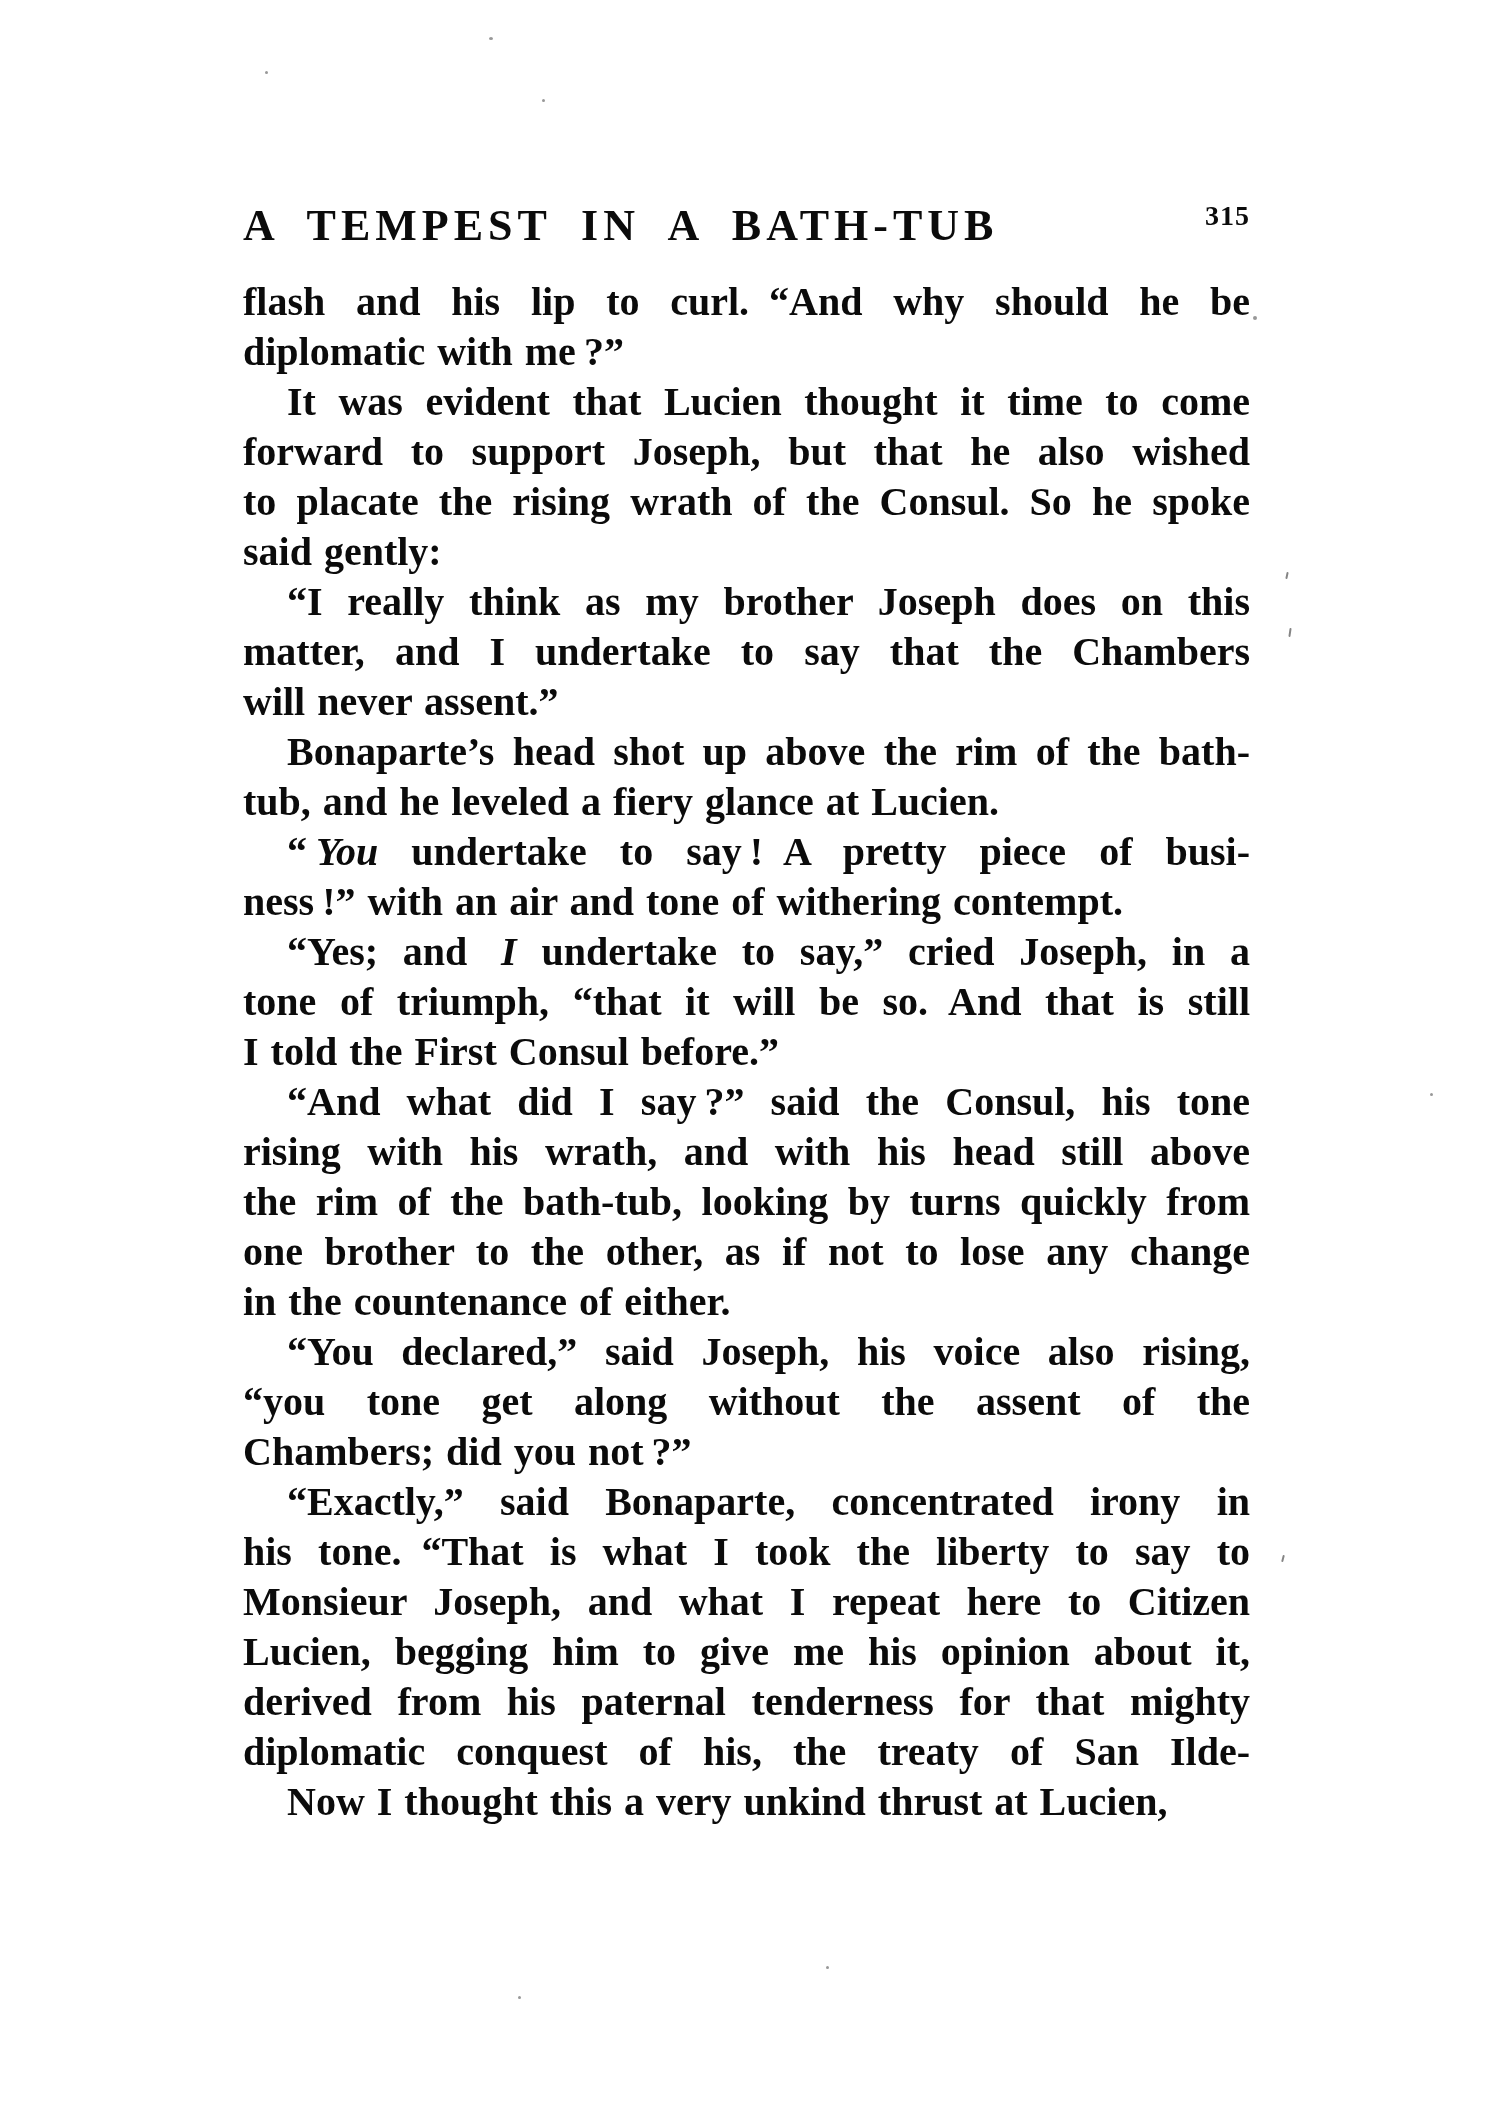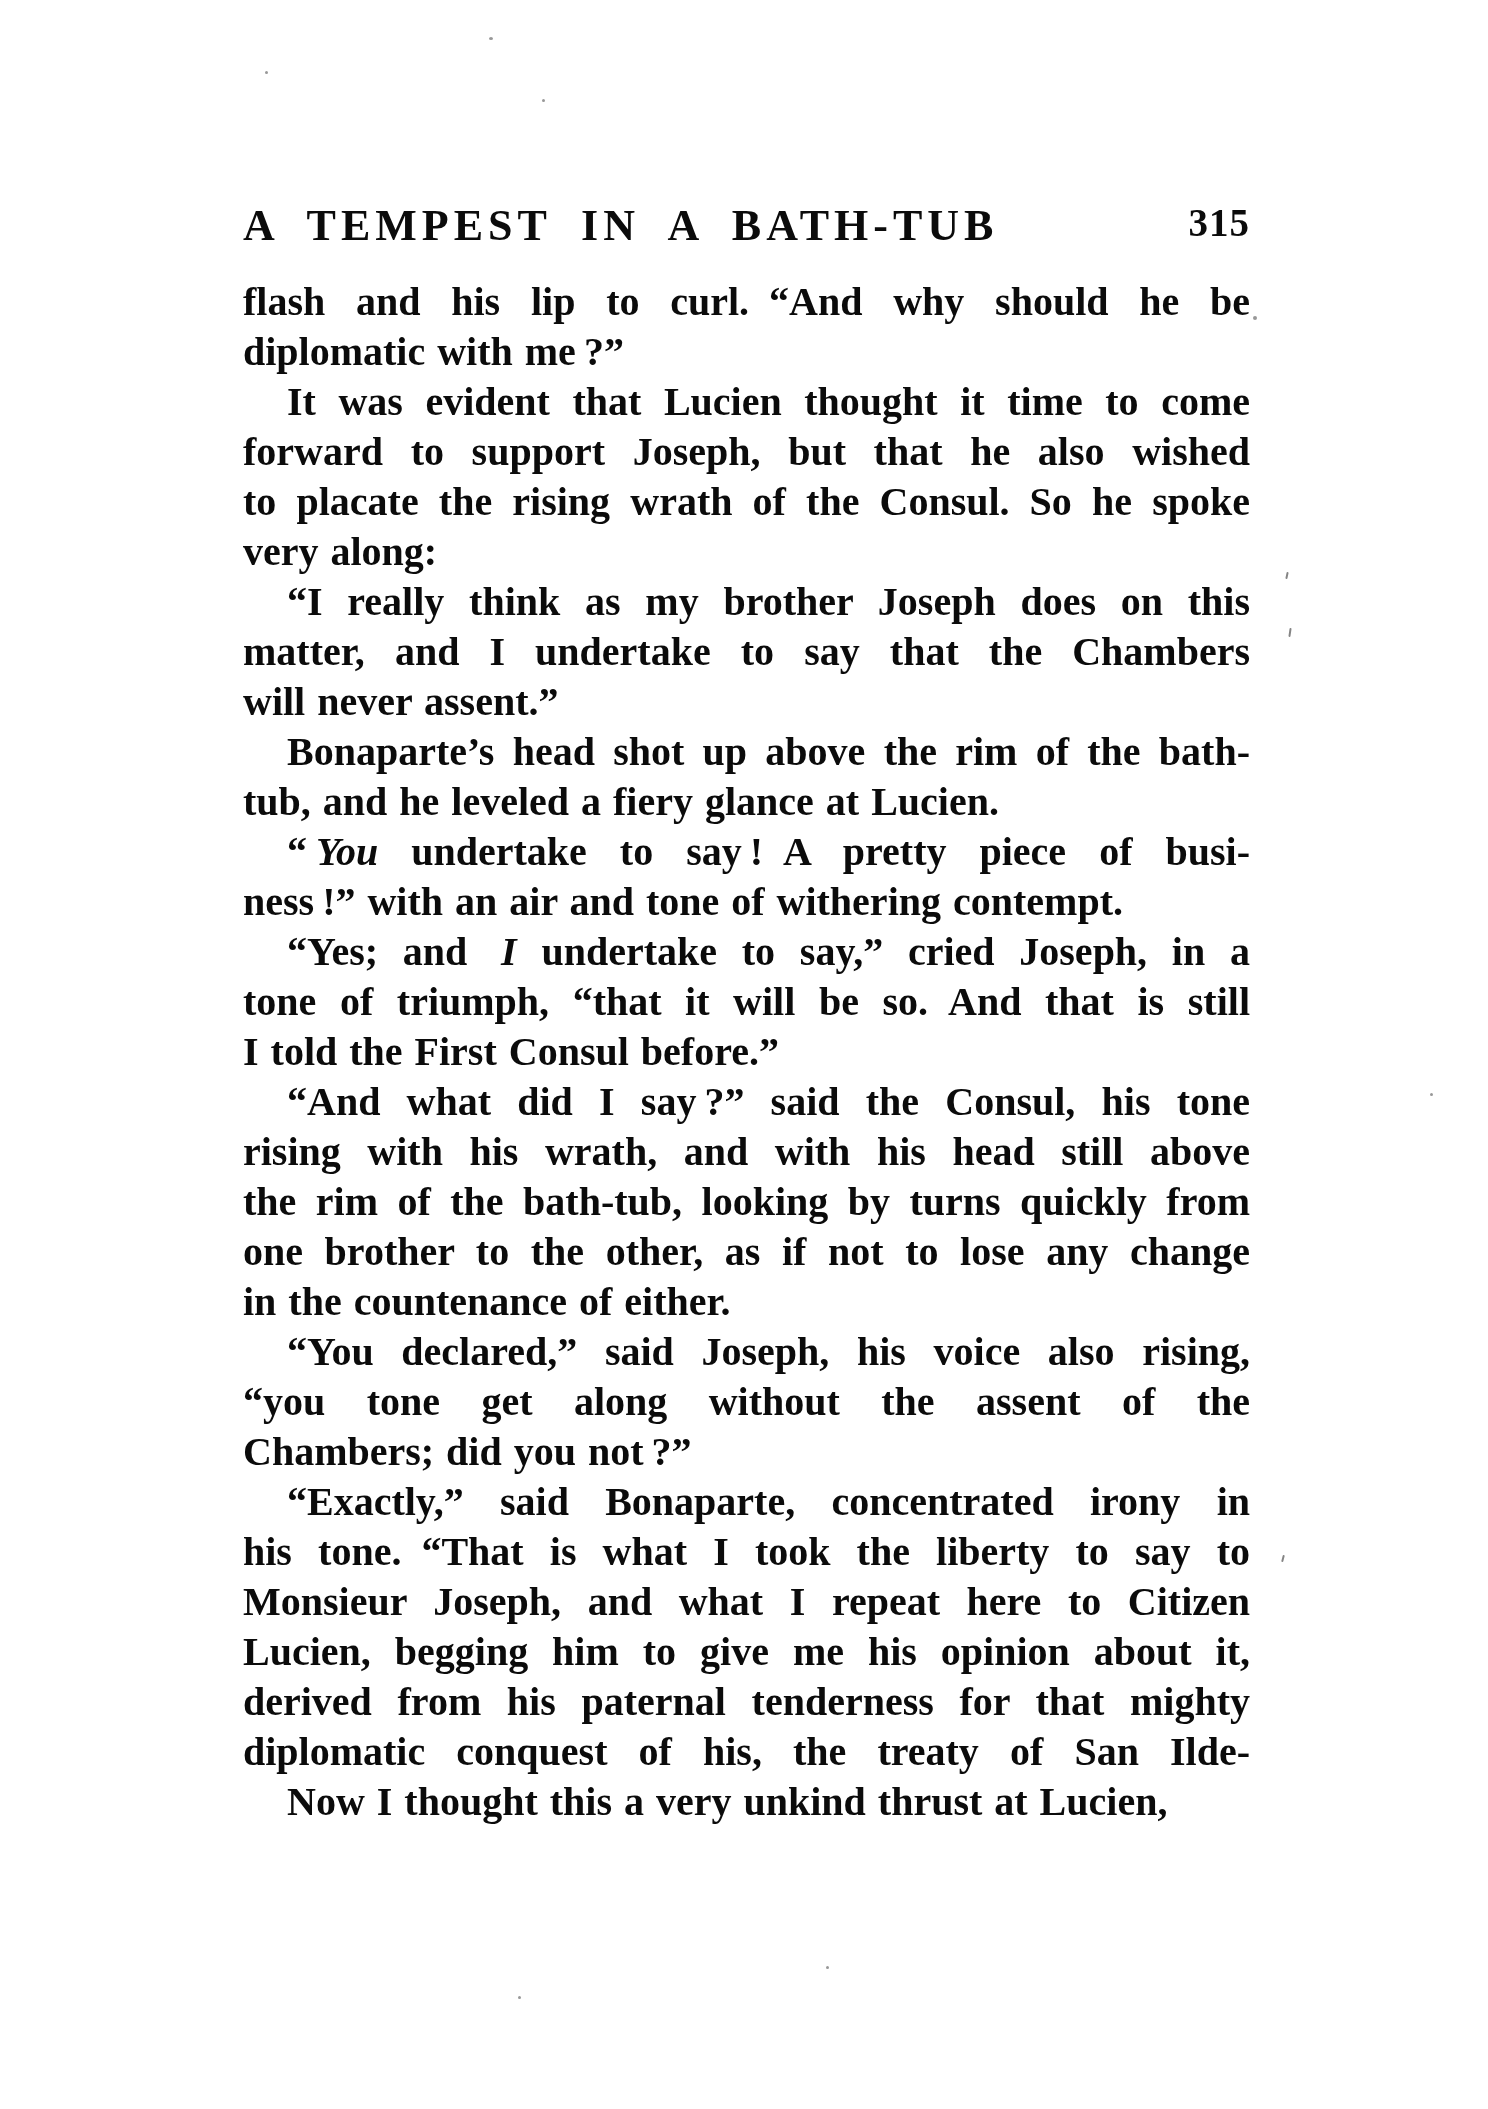--- a/index.html
+++ b/index.html
@@ -32,21 +32,21 @@
     font-size: 44px;
     font-weight: 700;
     letter-spacing: 5px;
     word-spacing: 14px;
     white-space: nowrap;
   }
   .header-page-number {
     position: absolute;
     right: 0;
     top: 0;
-    font-size: 39px;
+    font-size: 28px;
     font-weight: 700;
     letter-spacing: 1px;
   }
   
   .text-block {
     position: absolute;
     top: 277px;
     left: 243px;
     width: 1007px;
     font-size: 40px;
@@ -92,21 +92,21 @@
     <div class="header-title">A TEMPEST IN A BATH-TUB</div>
     <div class="header-page-number">315</div>
   </div>
 
   <div class="text-block">
       <div class="line"><span>flash and his lip to curl. “And why should he be</span></div>
       <div class="line end"><span>diplomatic with me ?”</span></div>
       <div class="line indent"><span>It was evident that Lucien thought it time to come</span></div>
       <div class="line"><span>forward to support Joseph, but that he also wished</span></div>
       <div class="line"><span>to placate the rising wrath of the Consul. So he spoke</span></div>
-      <div class="line end"><span>very along:</span></div>
+      <div class="line end"><span>said gently:</span></div>
       <div class="line indent"><span>“I really think as my brother Joseph does on this</span></div>
       <div class="line"><span>matter, and I undertake to say that the Chambers</span></div>
       <div class="line end"><span>will never assent.”</span></div>
       <div class="line indent"><span>Bonaparte’s head shot up above the rim of the bath-</span></div>
       <div class="line end"><span>tub, and he leveled a fiery glance at Lucien.</span></div>
       <div class="line indent"><span>“</span><em>You</em><span> undertake to say ! A pretty piece of busi-</span></div>
       <div class="line end"><span>ness !” with an air and tone of withering contempt.</span></div>
       <div class="line indent"><span>“Yes; and </span><em>I</em><span> undertake to say,” cried Joseph, in a</span></div>
       <div class="line"><span>tone of triumph, “that it will be so. And that is still</span></div>
       <div class="line end"><span>I told the First Consul before.”</span></div>

